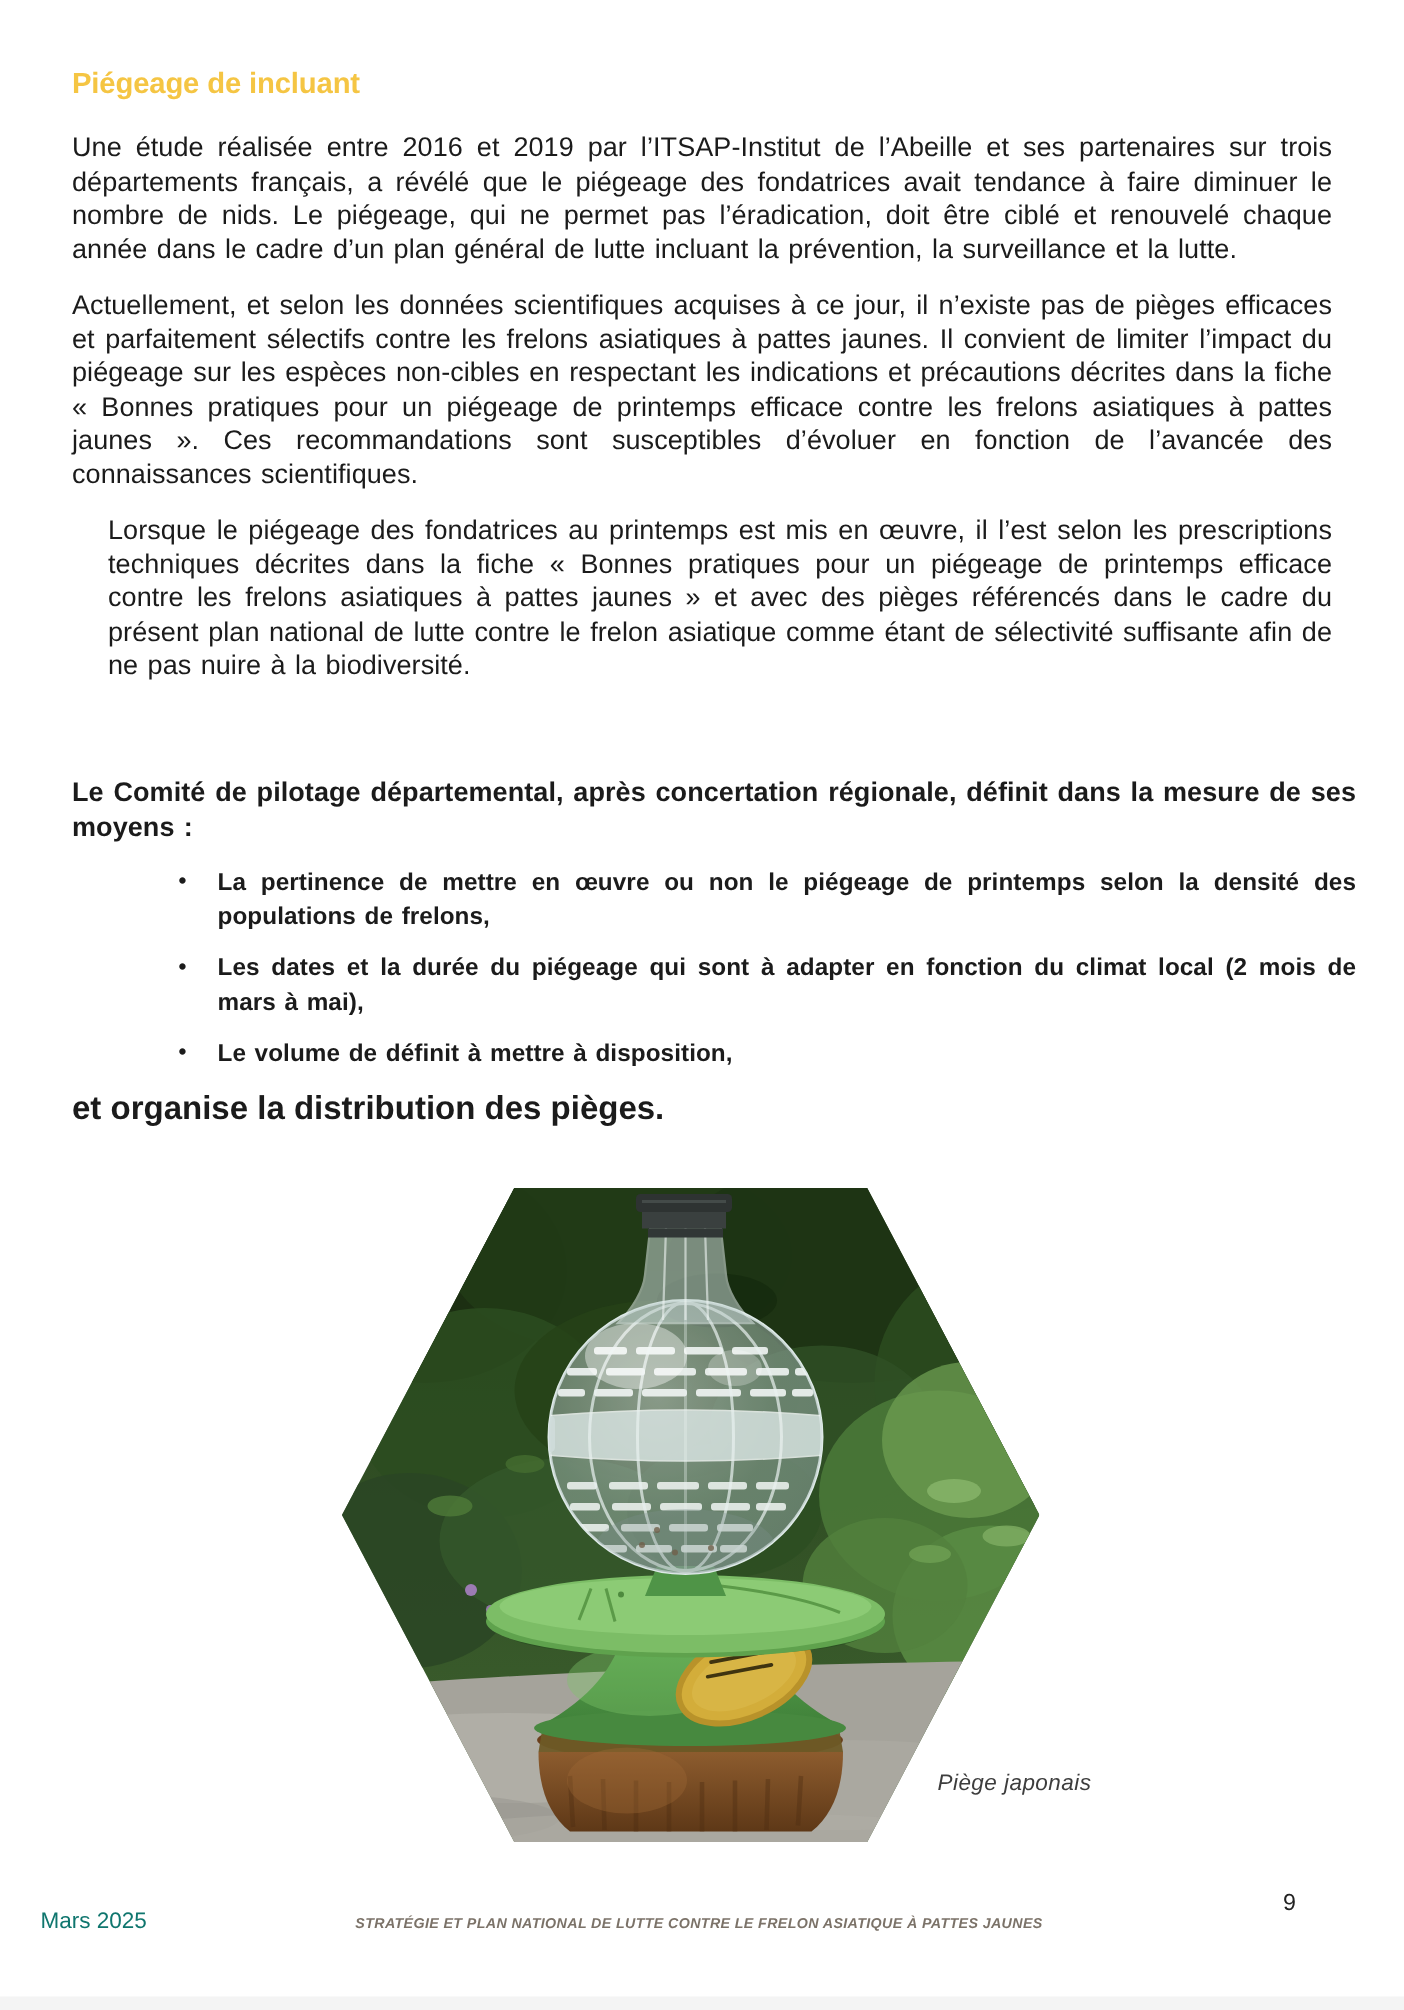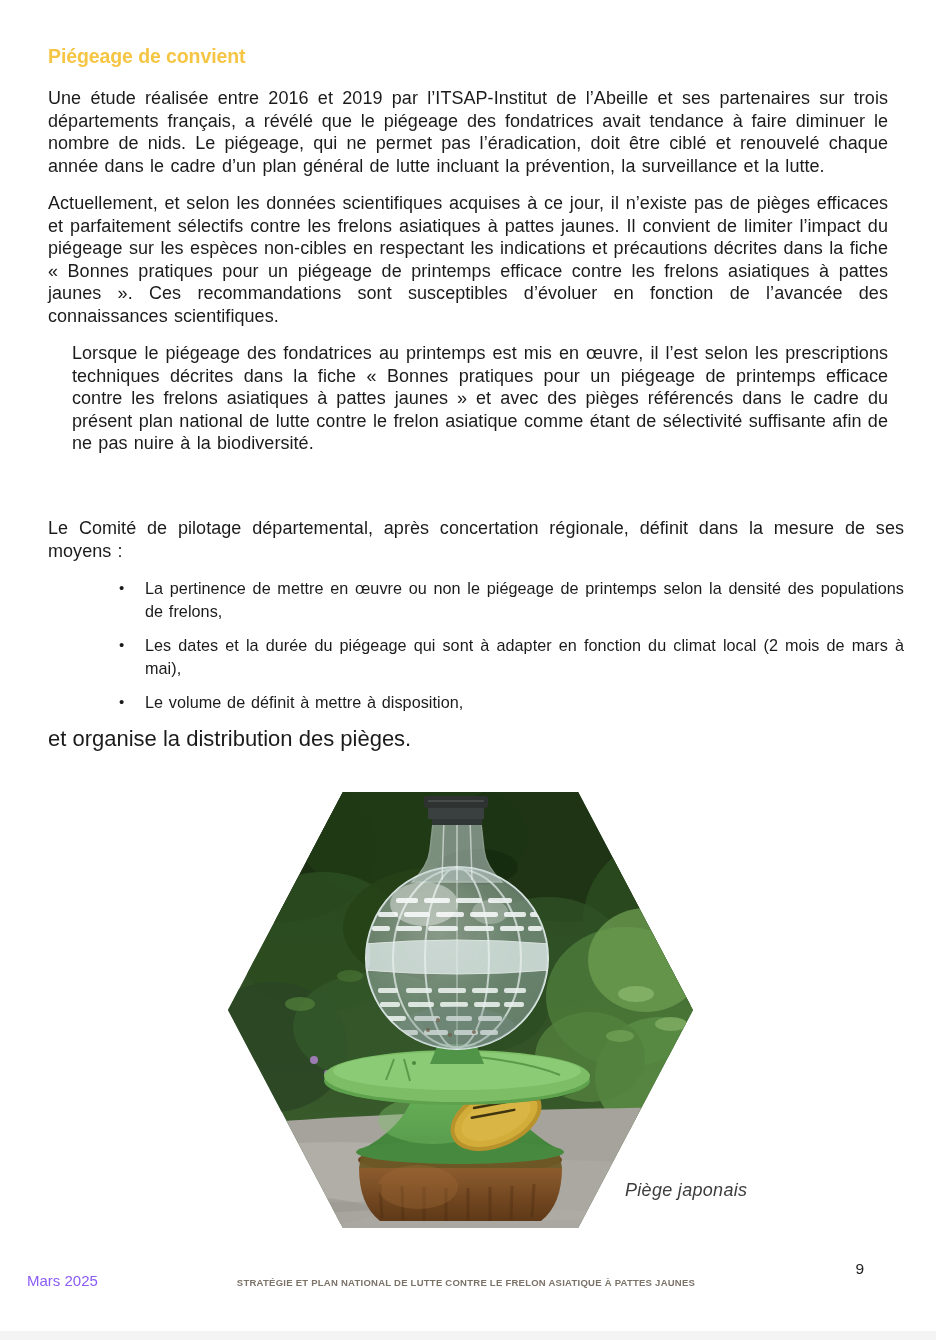--- a/index.html
+++ b/index.html
@@ -5,21 +5,21 @@
   html,body{margin:0;padding:0;background:#ffffff;}
   #page{
     position:relative;
     width:936px;height:1340px;
     background:#ffffff;
     font-family:"Liberation Sans", sans-serif;
     color:#1b1b1b;
     overflow:hidden;
   }
   .block-top{position:absolute;top:44px;left:48px;right:48px;}
-  .block-committee{position:absolute;top:517px;left:48px;right:32px;}
+  .block-committee{position:absolute;top:517px;left:48px;right:32px;font-weight:bold;}
   h1.section-heading{
     margin:0 0 19px 0;
     font-size:19.5px;line-height:24px;font-weight:bold;
     color:#F5C543;letter-spacing:-0.1px;
   }
   p.body-par{
     margin:0 0 15px 0;
     font-size:18px;line-height:22.5px;
     text-align:justify;
     letter-spacing:0.05px;word-spacing:1.2px;
@@ -43,49 +43,50 @@
     margin:14px 0 0 0;
     font-size:22px;line-height:22.5px;
   }
   figure.hex-photo{
     position:absolute;left:228px;top:792px;margin:0;
     width:465px;height:436px;
     clip-path:polygon(0% 50%, 24.7% 0%, 75.3% 0%, 100% 50%, 75.3% 100%, 24.7% 100%);
   }
   .photo-caption{
     position:absolute;left:625px;top:1180px;
-    font-size:18px;font-style:italic;color:#3d3d3d;
+    font-size:15px;font-style:italic;color:#3d3d3d;
     letter-spacing:0.3px;
   }
   .footer-date{
     position:absolute;left:27px;top:1272px;
-    font-size:15px;color:#8b5cf6;
+    font-size:15px;color:#0f766e;
   }
   .footer-title{
     position:absolute;left:116px;right:120px;top:1277px;
     text-align:center;
     font-size:9.5px;font-weight:bold;color:#7B7268;
     letter-spacing:0.25px;
+    font-style:italic;
   }
   .footer-page{
     position:absolute;right:72px;top:1260px;
     font-size:15.5px;color:#222222;
   }
   .bottom-strip{
     position:absolute;left:0;right:0;bottom:0;height:9px;
     background:#F4F4F4;
   }
 </style>
 </head>
 <body>
 
 <div id="page">
 
   <div class="block-top">
-    <h1 class="section-heading">Piégeage de convient</h1>
+    <h1 class="section-heading">Piégeage de incluant</h1>
     <p class="body-par">Une étude réalisée entre 2016 et 2019 par l’ITSAP-Institut de l’Abeille et ses partenaires sur trois départements français, a révélé que le piégeage des fondatrices avait tendance à faire diminuer le nombre de nids. Le piégeage, qui ne permet pas l’éradication, doit être ciblé et renouvelé chaque année dans le cadre d’un plan général de lutte incluant la prévention, la surveillance et la lutte.</p>
     <p class="body-par">Actuellement, et selon les données scientifiques acquises à ce jour, il n’existe pas de pièges efficaces et parfaitement sélectifs contre les frelons asiatiques à pattes jaunes. Il convient de limiter l’impact du piégeage sur les espèces non-cibles en respectant les indications et précautions décrites dans la fiche « Bonnes pratiques pour un piégeage de printemps efficace contre les frelons asiatiques à pattes jaunes ». Ces recommandations sont susceptibles d’évoluer en fonction de l’avancée des connaissances scientifiques.</p>
     <p class="body-par">Lorsque le piégeage des fondatrices au printemps est mis en œuvre, il l’est selon les prescriptions techniques décrites dans la fiche « Bonnes pratiques pour un piégeage de printemps efficace contre les frelons asiatiques à pattes jaunes » et avec des pièges référencés dans le cadre du présent plan national de lutte contre le frelon asiatique comme étant de sélectivité suffisante afin de ne pas nuire à la biodiversité.</p>
   </div>
 
   <div class="block-committee">
     <p class="body-par">Le Comité de pilotage départemental, après concertation régionale, définit dans la mesure de ses moyens :</p>
     <ul class="bullet-list">
       <li>
         <span class="bullet-dot">•</span>

